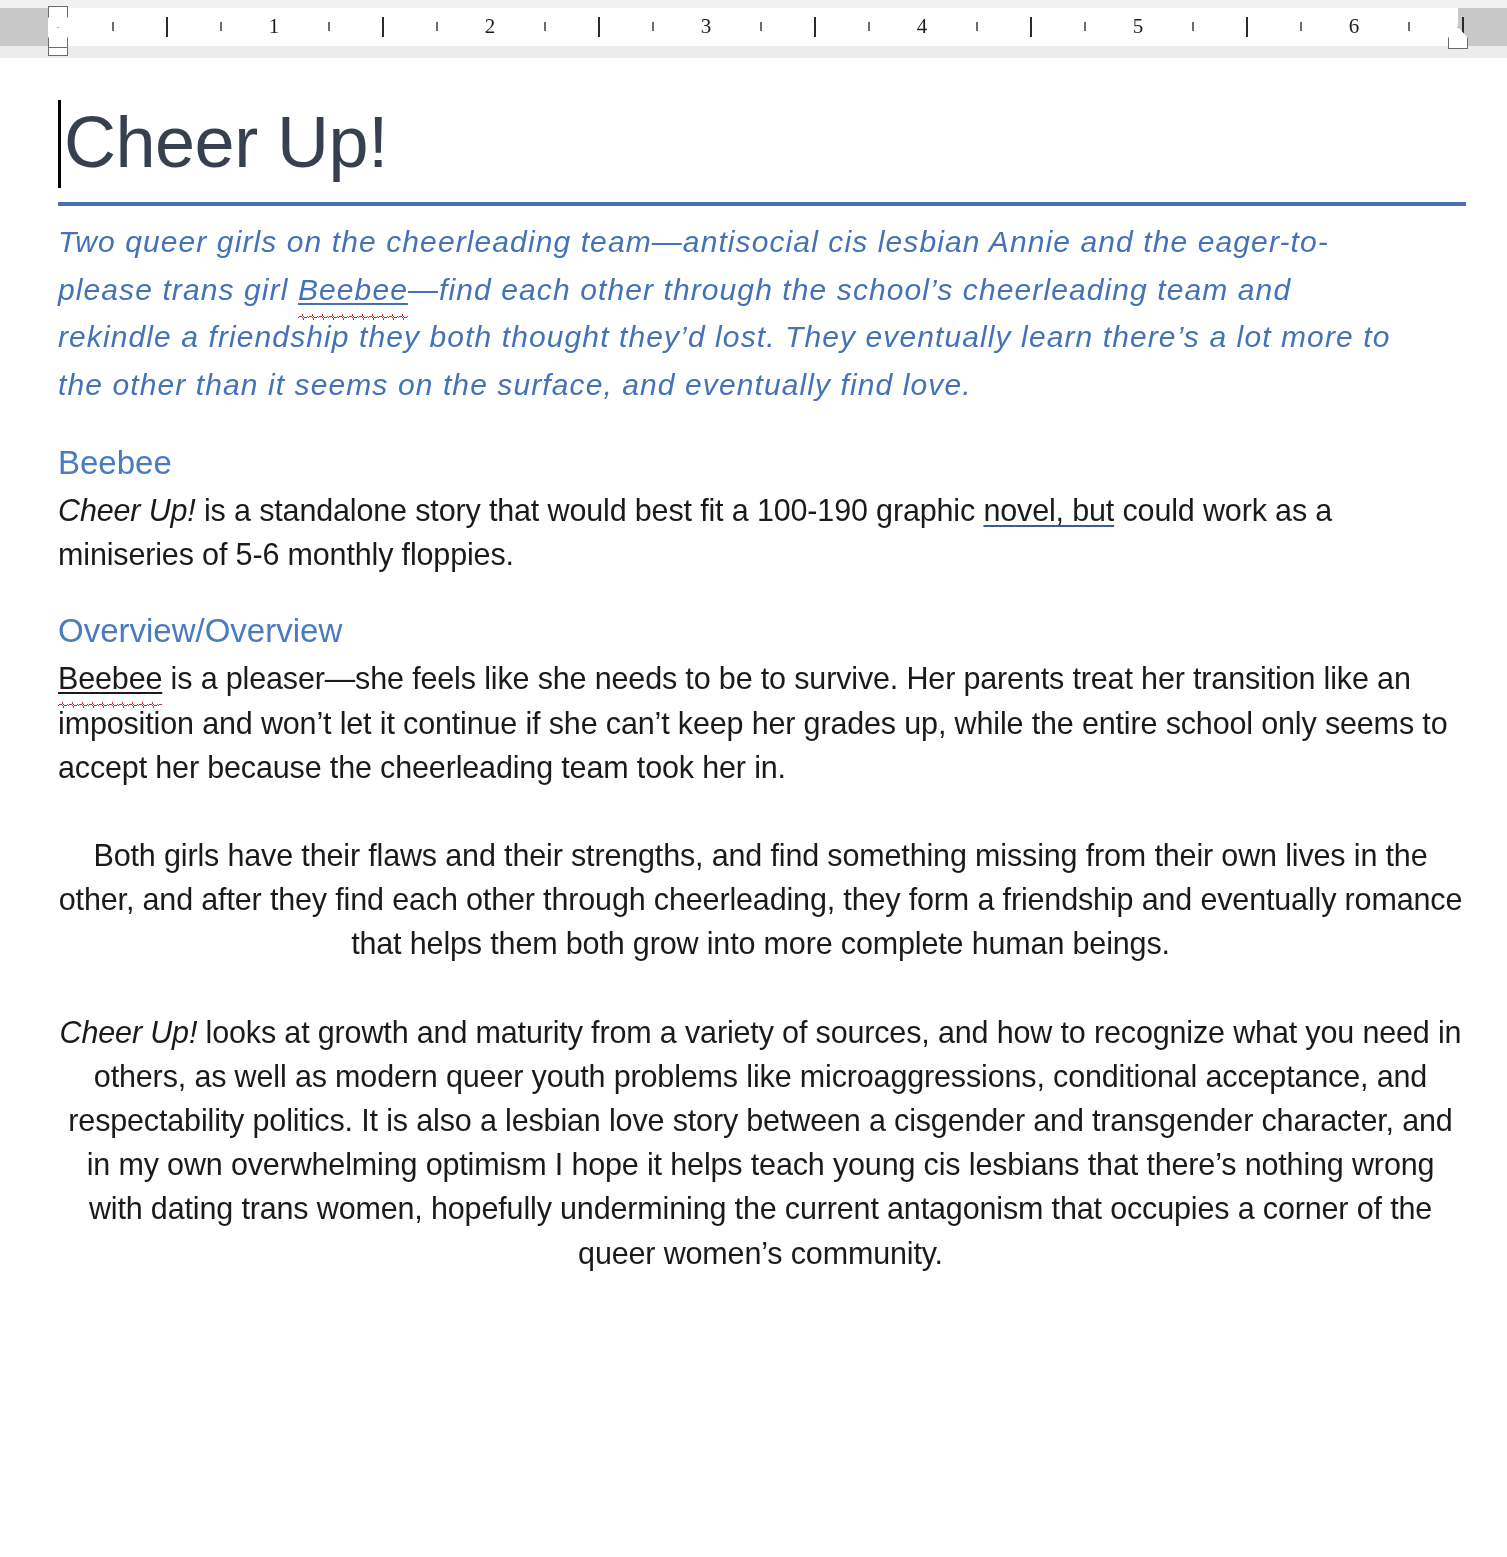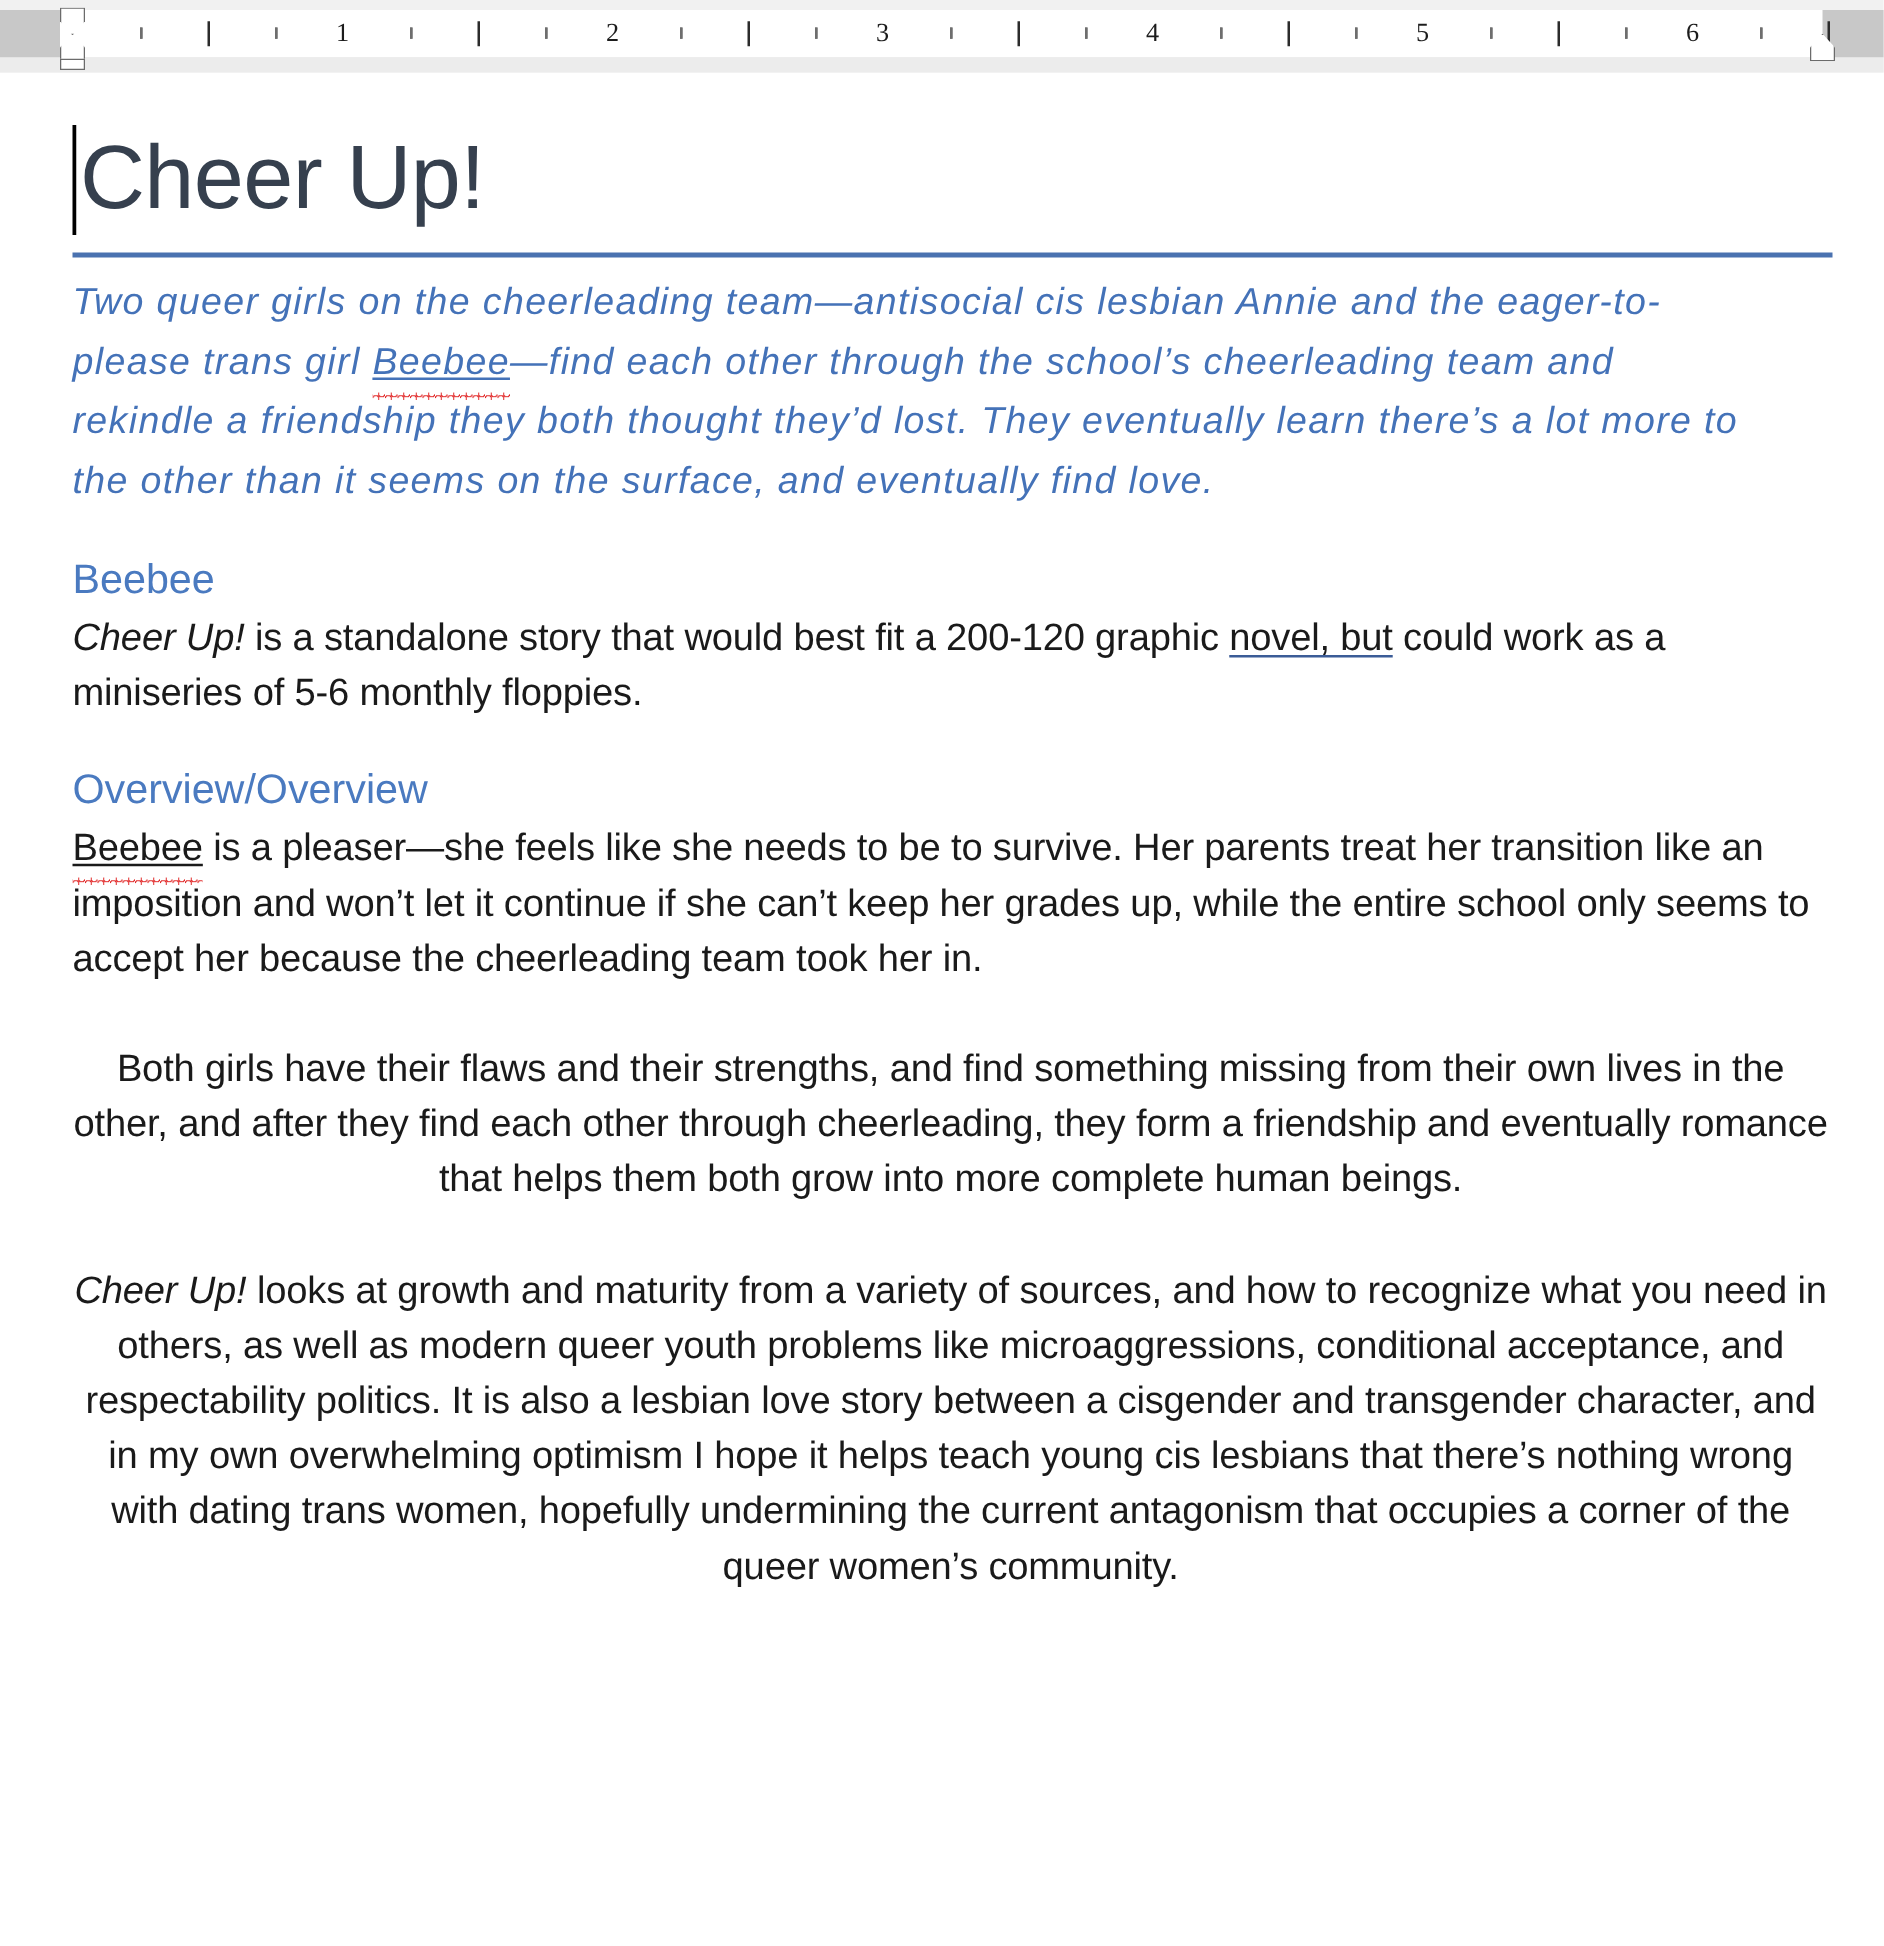--- a/index.html
+++ b/index.html
@@ -265,21 +265,21 @@
 
     <div class="title-row">
       <div class="caret"></div>
       <h1 class="doc-title">Cheer Up!</h1>
     </div>
     <div class="title-rule"></div>
 
     <p class="subtitle"><span>Two queer girls on the cheerleading team—antisocial cis lesbian Annie and the eager-to-please trans girl </span><span class="sp blueink">Beebee</span><span>—find each other through the school’s cheerleading team and rekindle a friendship they both thought they’d lost. They eventually learn there’s a lot more to the other than it seems on the surface, and eventually find love.</span></p>
 
     <h2 class="sec-head">Beebee</h2>
-    <p class="body"><span class="it">Cheer Up!</span><span> is a standalone story that would best fit a 200-120 graphic </span><span class="u-blue">novel, but</span><span> could work as a miniseries of 5-6 monthly floppies.</span></p>
+    <p class="body"><span class="it">Cheer Up!</span><span> is a standalone story that would best fit a 100-190 graphic </span><span class="u-blue">novel, but</span><span> could work as a miniseries of 5-6 monthly floppies.</span></p>
 
     <h2 class="sec-head">Overview/Overview</h2>
 
 
     <p class="body"><span class="sp ub">Beebee</span><span> is a pleaser—she feels like she needs to be to survive. Her parents treat her transition like an imposition and won’t let it continue if she can’t keep her grades up, while the entire school only seems to accept her because the cheerleading team took her in.</span></p>
 
     <p class="body"><span>Both girls have their flaws and their strengths, and find something missing from their own lives in the other, and after they find each other through cheerleading, they form a friendship and eventually romance that helps them both grow into more complete human beings.</span></p>
 
     <p class="body"><span class="it">Cheer Up!</span><span> looks at growth and maturity from a variety of sources, and how to recognize what you need in others, as well as modern queer youth problems like microaggressions, conditional acceptance, and respectability politics. It is also a lesbian love story between a cisgender and transgender character, and in my own overwhelming optimism I hope it helps teach young cis lesbians that there’s nothing wrong with dating trans women, hopefully undermining the current antagonism that occupies a corner of the queer women’s community.</span></p>
 

